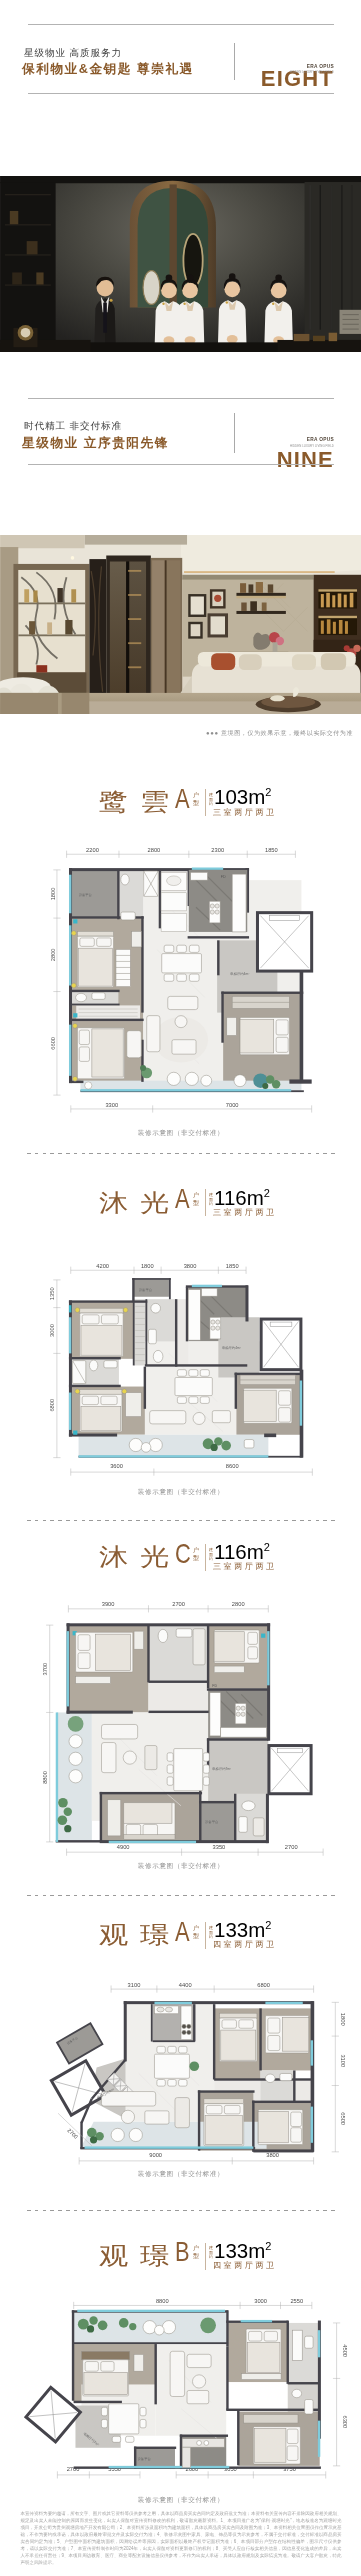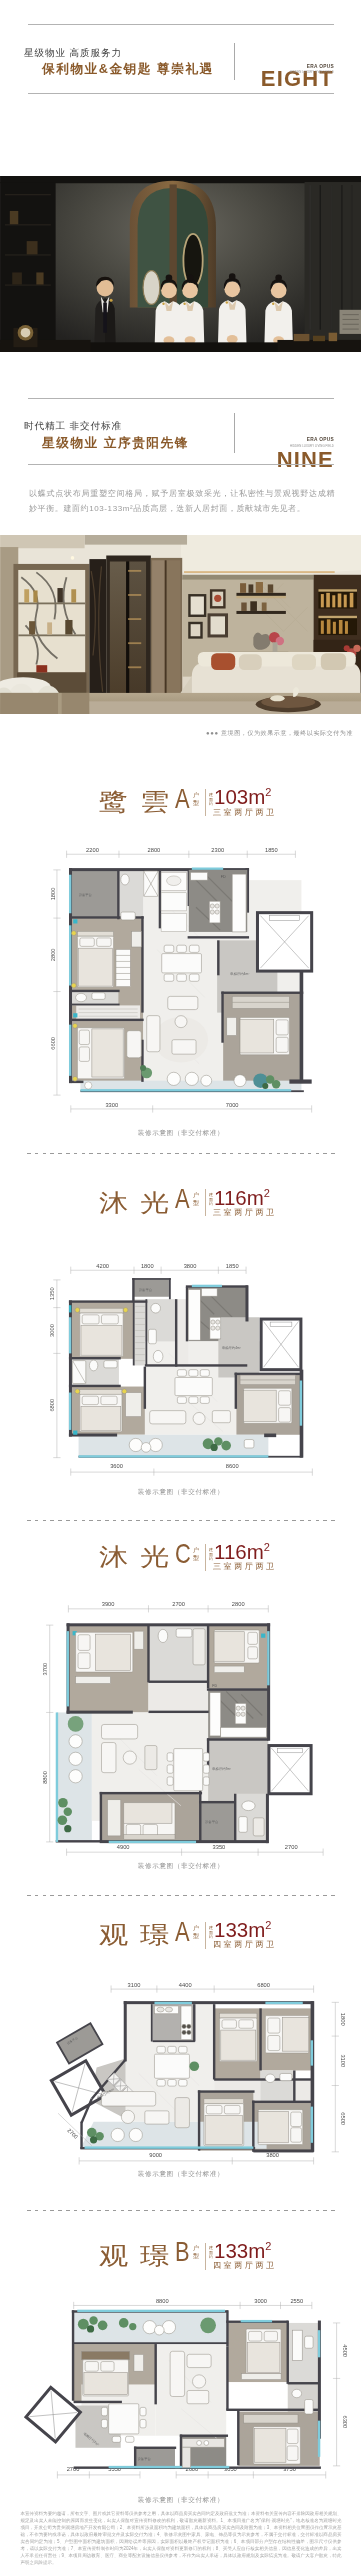--- a/index.html
+++ b/index.html
@@ -2,34 +2,34 @@
 <html style="font-size:9.6px"><head>
 <meta charset="utf-8">
 <style>
 * { margin:0; padding:0; box-sizing:border-box; }
 html,body { width:362px; background:#fff; font-family:"Liberation Sans", sans-serif; }
 #page { position:relative; width:362px; height:2576px; background:#fff; overflow:hidden; }
 .abs { position:absolute; }
 .rule { position:absolute; left:28px; width:306px; height:0.6px; background:#b3b3b3; }
 .vline { position:absolute; width:0.6px; background:#a9a9a9; }
 .h-gray { position:absolute; left:24px; font-size:9.6px; color:#3d3d3d; letter-spacing:0.9px; }
-.h-brown { position:absolute; left:42px; font-size:12.7px; font-weight:bold; color:#8a5a2b; letter-spacing:1.5px; }
+.h-brown { position:absolute; left:22px; font-size:12.7px; font-weight:bold; color:#8a5a2b; letter-spacing:1.5px; }
 .logo-big { position:absolute; right:28px; font-size:22px; font-weight:bold; color:#8a5a2b; letter-spacing:1.2px; line-height:1; }
 .logo-sub1 { position:absolute; right:28px; font-size:4.8px; font-weight:bold; color:#55493c; letter-spacing:0.3px; }
 .logo-sub2 { position:absolute; right:28px; font-size:2.8px; color:#8d8d8d; letter-spacing:0.1px; }
 .para { position:absolute; left:29px; width:306px; font-size:8px; color:#9b9b9b; line-height:15px; text-align:justify; letter-spacing:0.1px; }
 .para2 { letter-spacing:0.6px !important; }
 .cap { position:absolute; font-size:6.6px; color:#8f8f8f; letter-spacing:0.6px; }
 .dash { position:absolute; left:26.5px; width:309px; height:0.6px; background:repeating-linear-gradient(90deg,#9a9a9a 0 3.6px,transparent 3.6px 7.8px); }
 .t-zi { position:absolute; font-size:24px; color:#8a5c33; line-height:1; transform:scaleX(1.22); transform-origin:0 0; }
 .t-A { position:absolute; font-size:28px; color:#8a5c33; font-family:"Liberation Sans", sans-serif; line-height:1; transform:scaleX(0.78); transform-origin:0 0; }
 .t-hx { position:absolute; font-size:6px; color:#8a5c33; width:6.6px; line-height:8.1px; }
 .t-div { position:absolute; width:0.6px; background:#c8b49e; }
 .t-jm { position:absolute; font-size:3.9px; color:#8a5c33; width:4.2px; line-height:4.5px; }
-.t-num { position:absolute; font-size:20.5px; color:#7f1d1d; font-family:"Liberation Sans", sans-serif; line-height:1; letter-spacing:0px; }
+.t-num { position:absolute; font-size:20.5px; color:#000000; font-family:"Liberation Sans", sans-serif; line-height:1; letter-spacing:0px; }
 .t-num sup { font-size:11px; }
 .t-rm { position:absolute; font-size:8.1px; color:#8a5c33; letter-spacing:2.5px; }
 svg text { font-family:"Liberation Sans", sans-serif; }
 </style>
 </head>
 <body>
 <div id="page">
 
   <div class="rule" style="top:23.5px;"></div>
   <div class="h-gray" style="top:47px;">星级物业 高质服务力</div>
@@ -133,21 +133,20 @@
   </div>
 
   <div class="rule" style="top:398px;"></div>
   <div class="h-gray" style="top:420px;">时代精工 非交付标准</div>
   <div class="h-brown" style="top:435px;">星级物业 立序贵阳先锋</div>
   <div class="vline" style="left:234px; top:413px; height:40px;"></div>
   <div class="logo-big" style="top:413px;margin-top:36px;">NINE</div>
   <div class="logo-sub1" style="top:437px;">ERA OPUS</div>
   <div class="logo-sub2" style="top:444px;">HIDDEN LUXURY LIVING FIELD</div>
   <div class="rule" style="top:464px;"></div>
-  <div class="para para2" style="top:486px;">以蝶式点状布局重塑空间格局，赋予居室极致采光，让私密性与景观视野达成精妙平衡。建面约103-133m²品质高层，迭新人居封面，质献城市先见者。</div>
 
   <div class="abs" id="photo2" style="left:0; top:535px; width:362px; height:179px;">
   <svg width="362" height="179" viewBox="0 0 600 297">
     <defs>
       <linearGradient id="flr2" x1="0" y1="0" x2="0" y2="1">
         <stop offset="0%" stop-color="#b5a78e"></stop>
             <stop offset="100%" stop-color="#9a8c72"></stop>
       </linearGradient>
       <linearGradient id="glow2" x1="0" y1="0" x2="0" y2="1">
         <stop offset="0%" stop-color="#e2cfa8"></stop>

